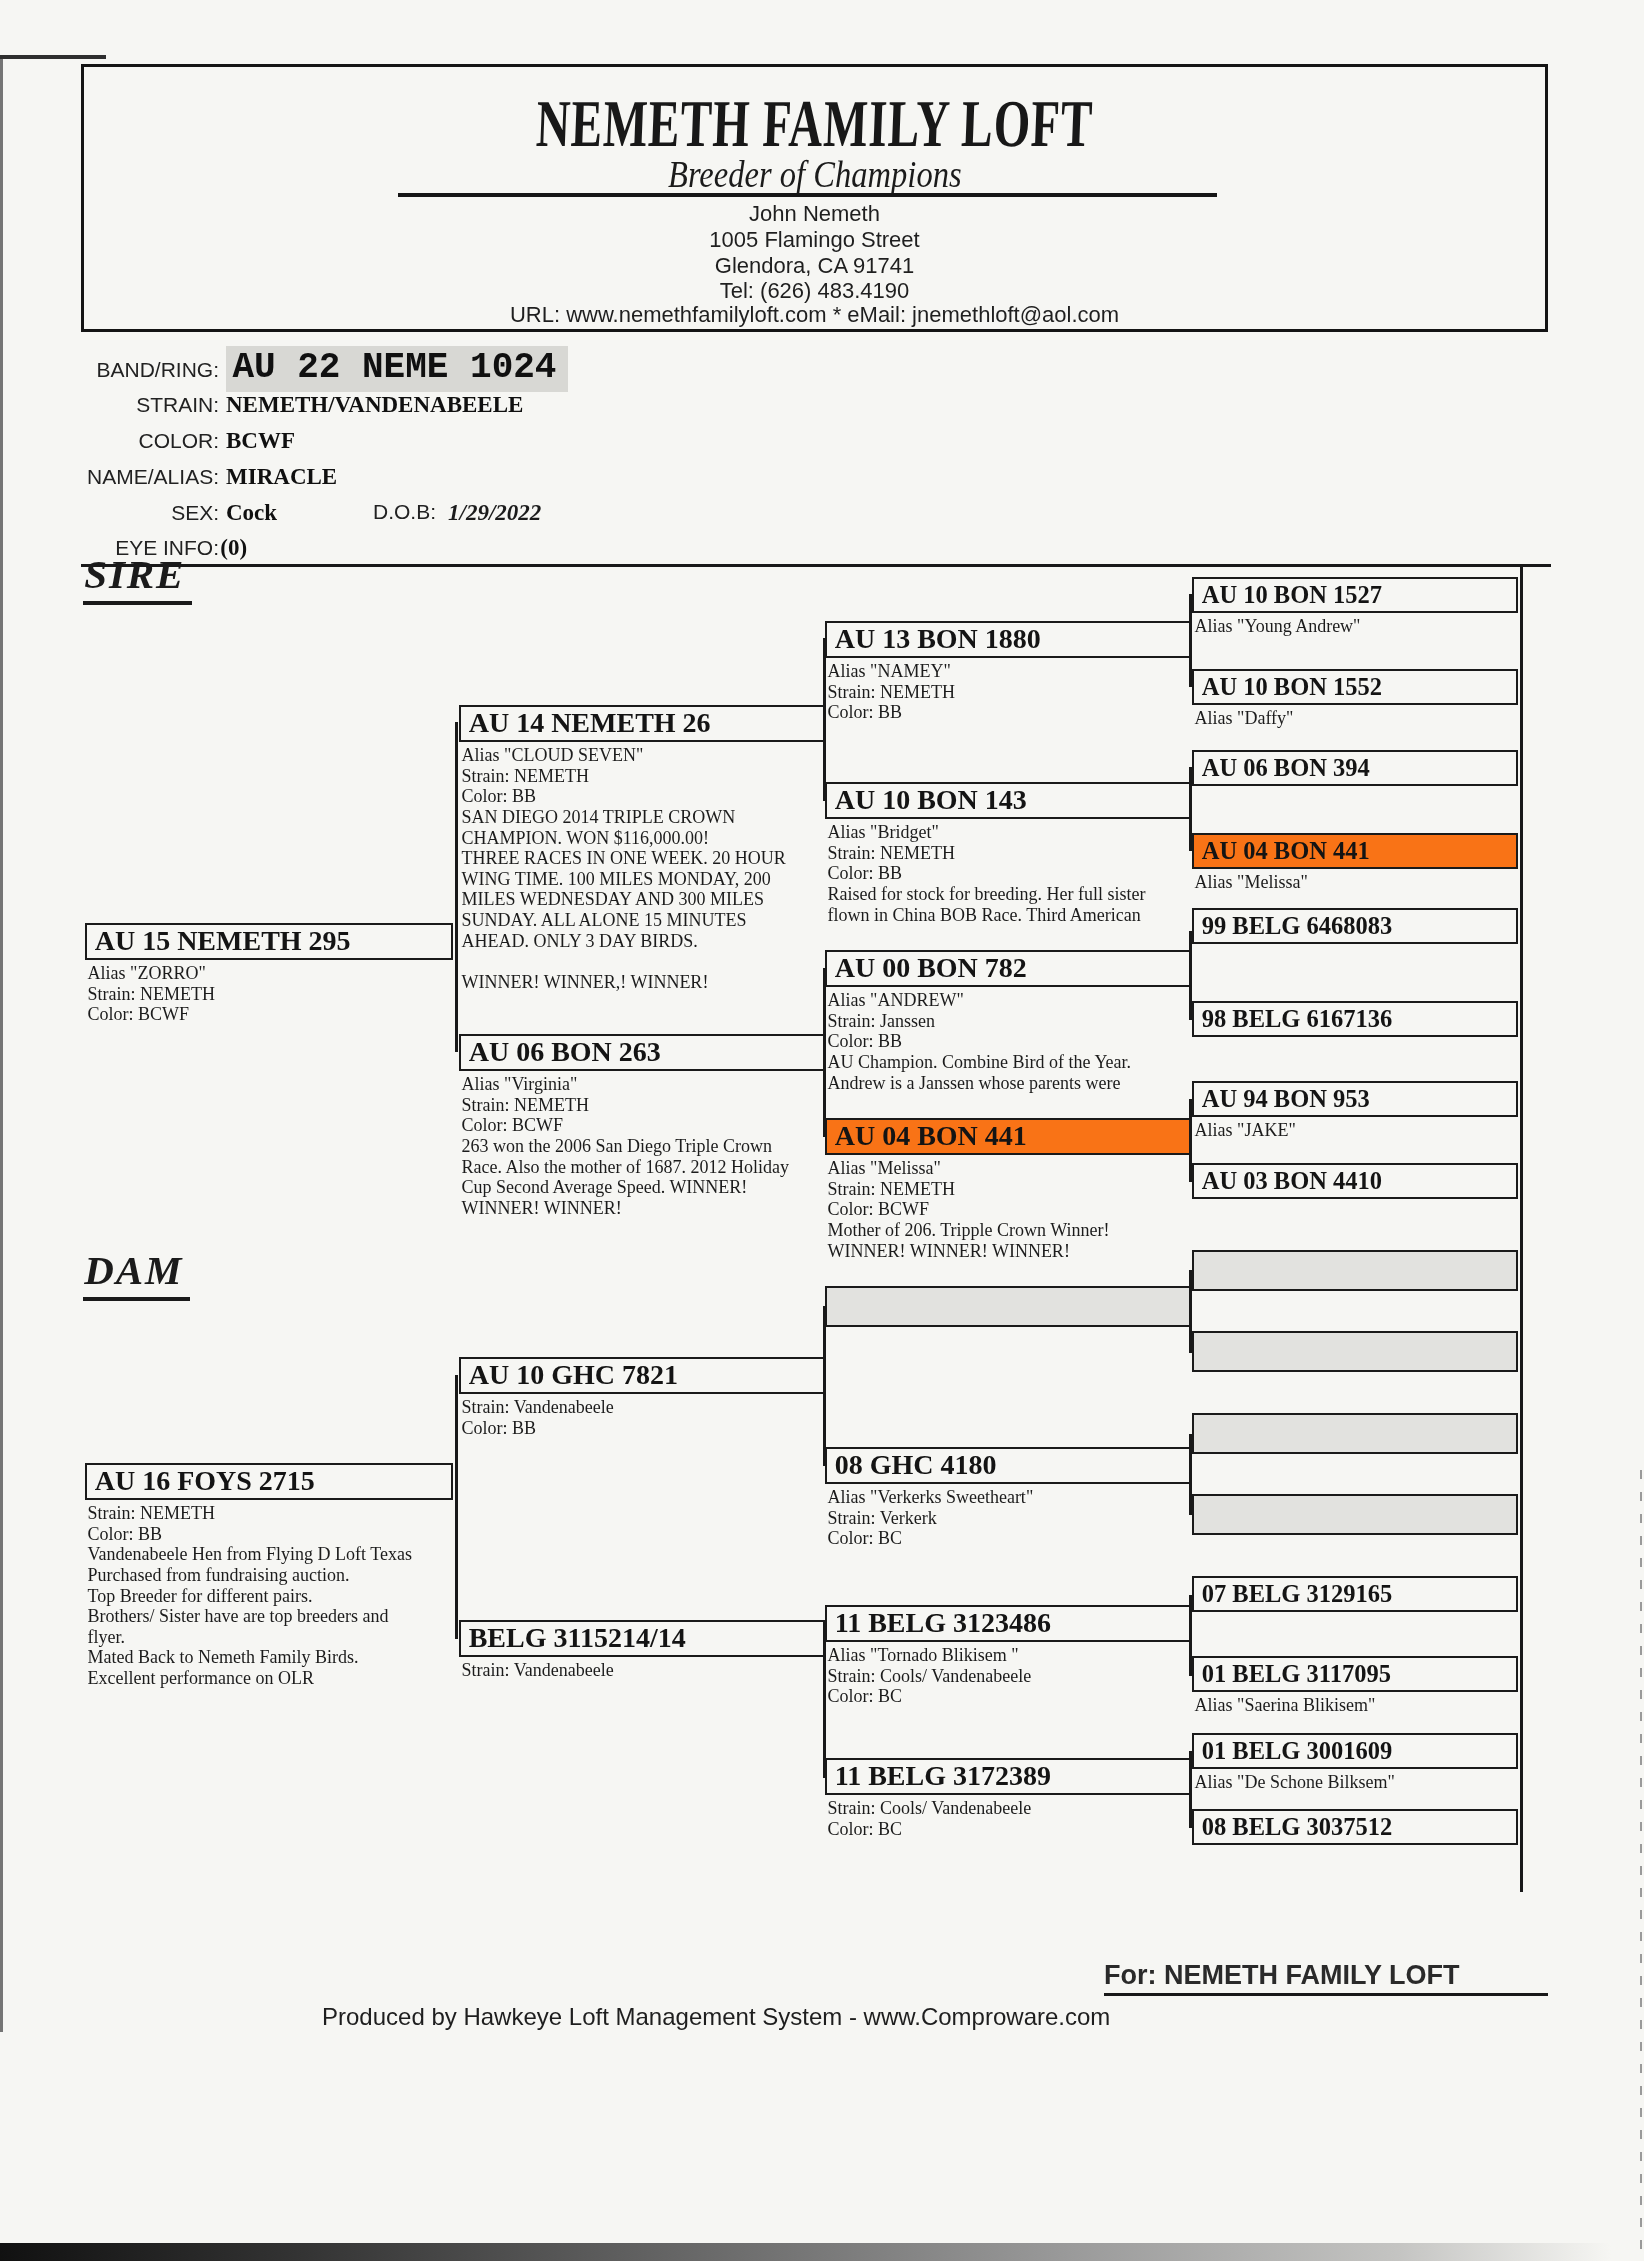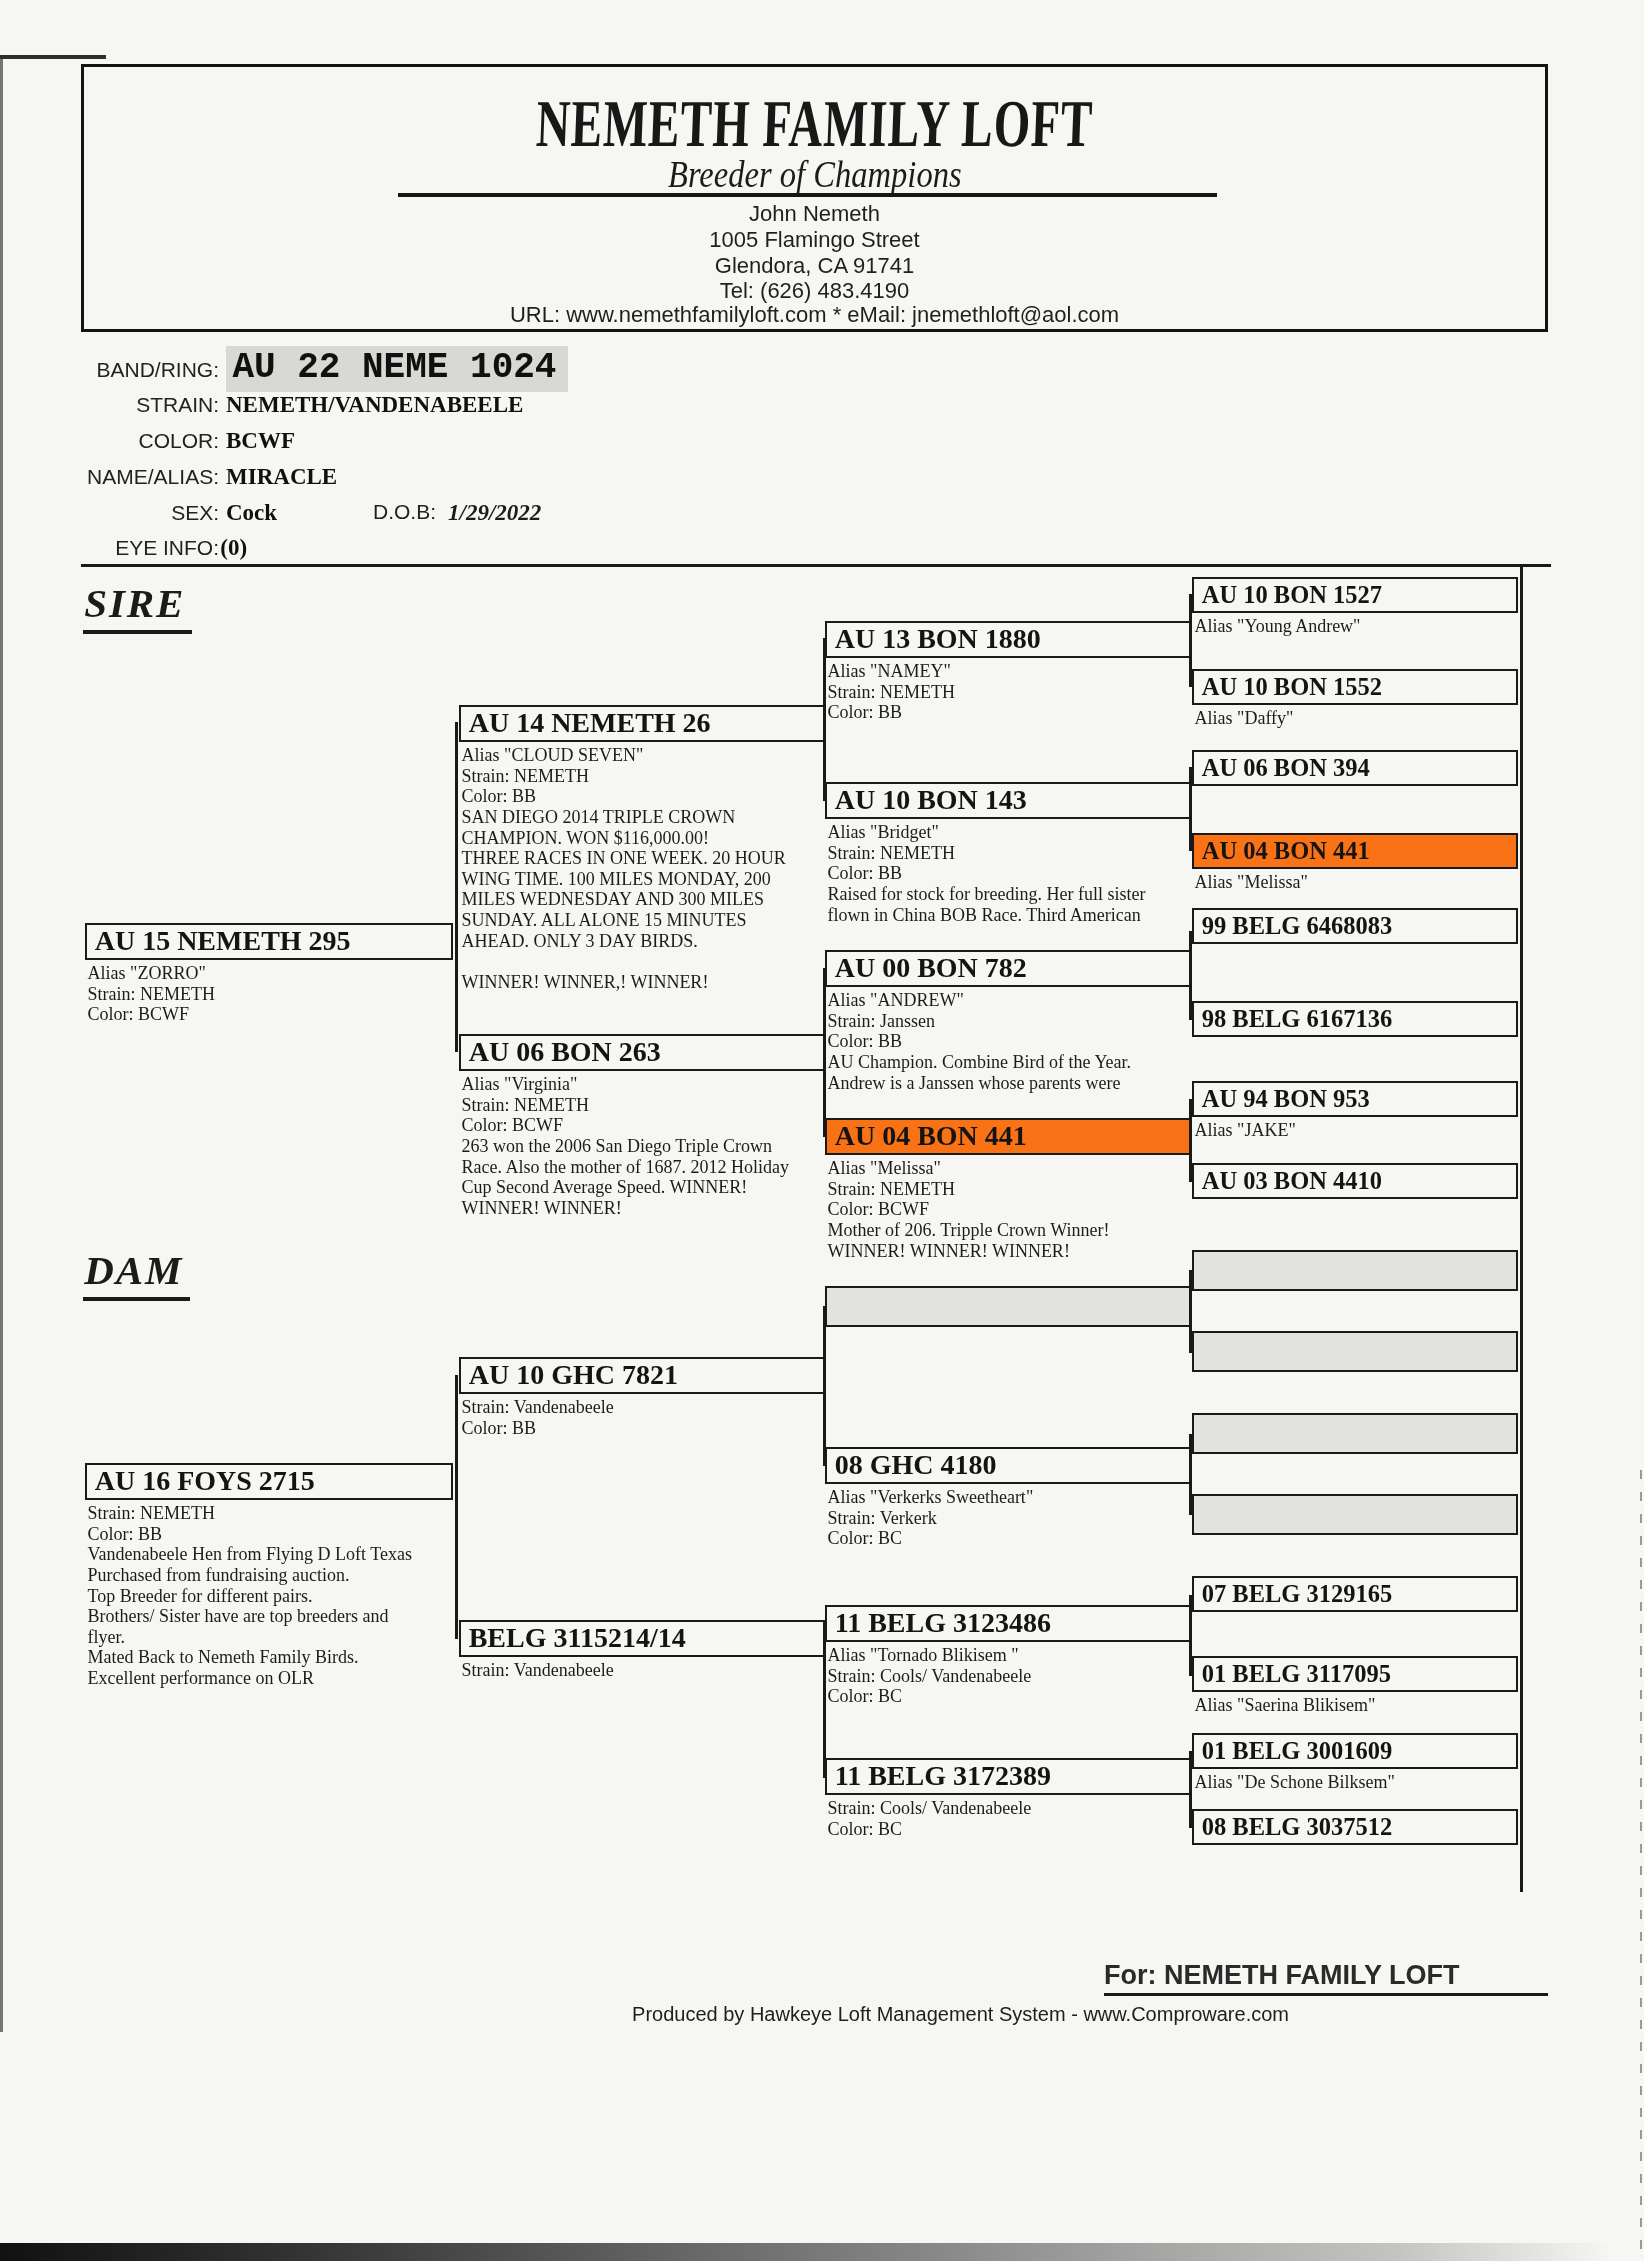--- a/index.html
+++ b/index.html
@@ -39,22 +39,22 @@
   .pband.pink{background:#f97316;}
   .pband.gray{height:41px;background:#e2e2df;}
   .pinfo{margin-top:3.2px;padding-left:2.6px;font-family:"Liberation Serif",serif;font-size:18px;
          line-height:20.6px;color:#1c1c1c;white-space:nowrap;}
   .pinfo div.blank{height:20.6px;}
   
   .hline,.vline{position:absolute;background:#191919;}
   
   .for-line{position:absolute;top:1960px;left:1104px;font-family:"Liberation Sans",sans-serif;
             font-weight:bold;font-size:27px;color:#2a2a2a;white-space:nowrap;}
-  .produced{position:absolute;top:2003px;left:322px;width:967px;text-align:right;
-            font-family:"Liberation Sans",sans-serif;font-size:20px;color:#1e1e1e;white-space:nowrap;}
+  .produced{position:absolute;top:2003px;left:322px;width:967px;text-align:left;
+            font-family:"Liberation Sans",sans-serif;font-size:24px;color:#1e1e1e;white-space:nowrap;}
   
   .art{position:absolute;}
 </style>
 </head>
 <body>
 
 <div id="page">
 
   <div class="lh">
     <div class="lh-row" style="top:18px">
@@ -88,21 +88,21 @@
     <span class="dobl">D.O.B:</span>
     <span class="dobv">1/29/2022</span>
   </div>
   <div class="irow" style="top:535px">
     <span class="il">EYE INFO:</span><span class="iv" style="margin-left:1.3px">(0)</span>
   </div>
 
   <div class="hline" style="left:81px;top:564px;width:1470px;height:3.2px"></div>
   <div class="vline" style="left:1520px;top:564px;width:3.2px;height:1328px"></div>
 
-  <div class="sec" style="top:579px">SIRE</div>
+  <div class="sec" style="top:550px">SIRE</div>
   <div class="sec" style="top:1246px">DAM</div>
 
   <div class="pbox colA" style="top:889px">
     <div class="pband">AU 15 NEMETH 295</div>
     <div class="pinfo">
         <div>Alias "ZORRO"</div>
         <div>Strain: NEMETH</div>
         <div>Color: BCWF</div>
       </div>
   </div>

